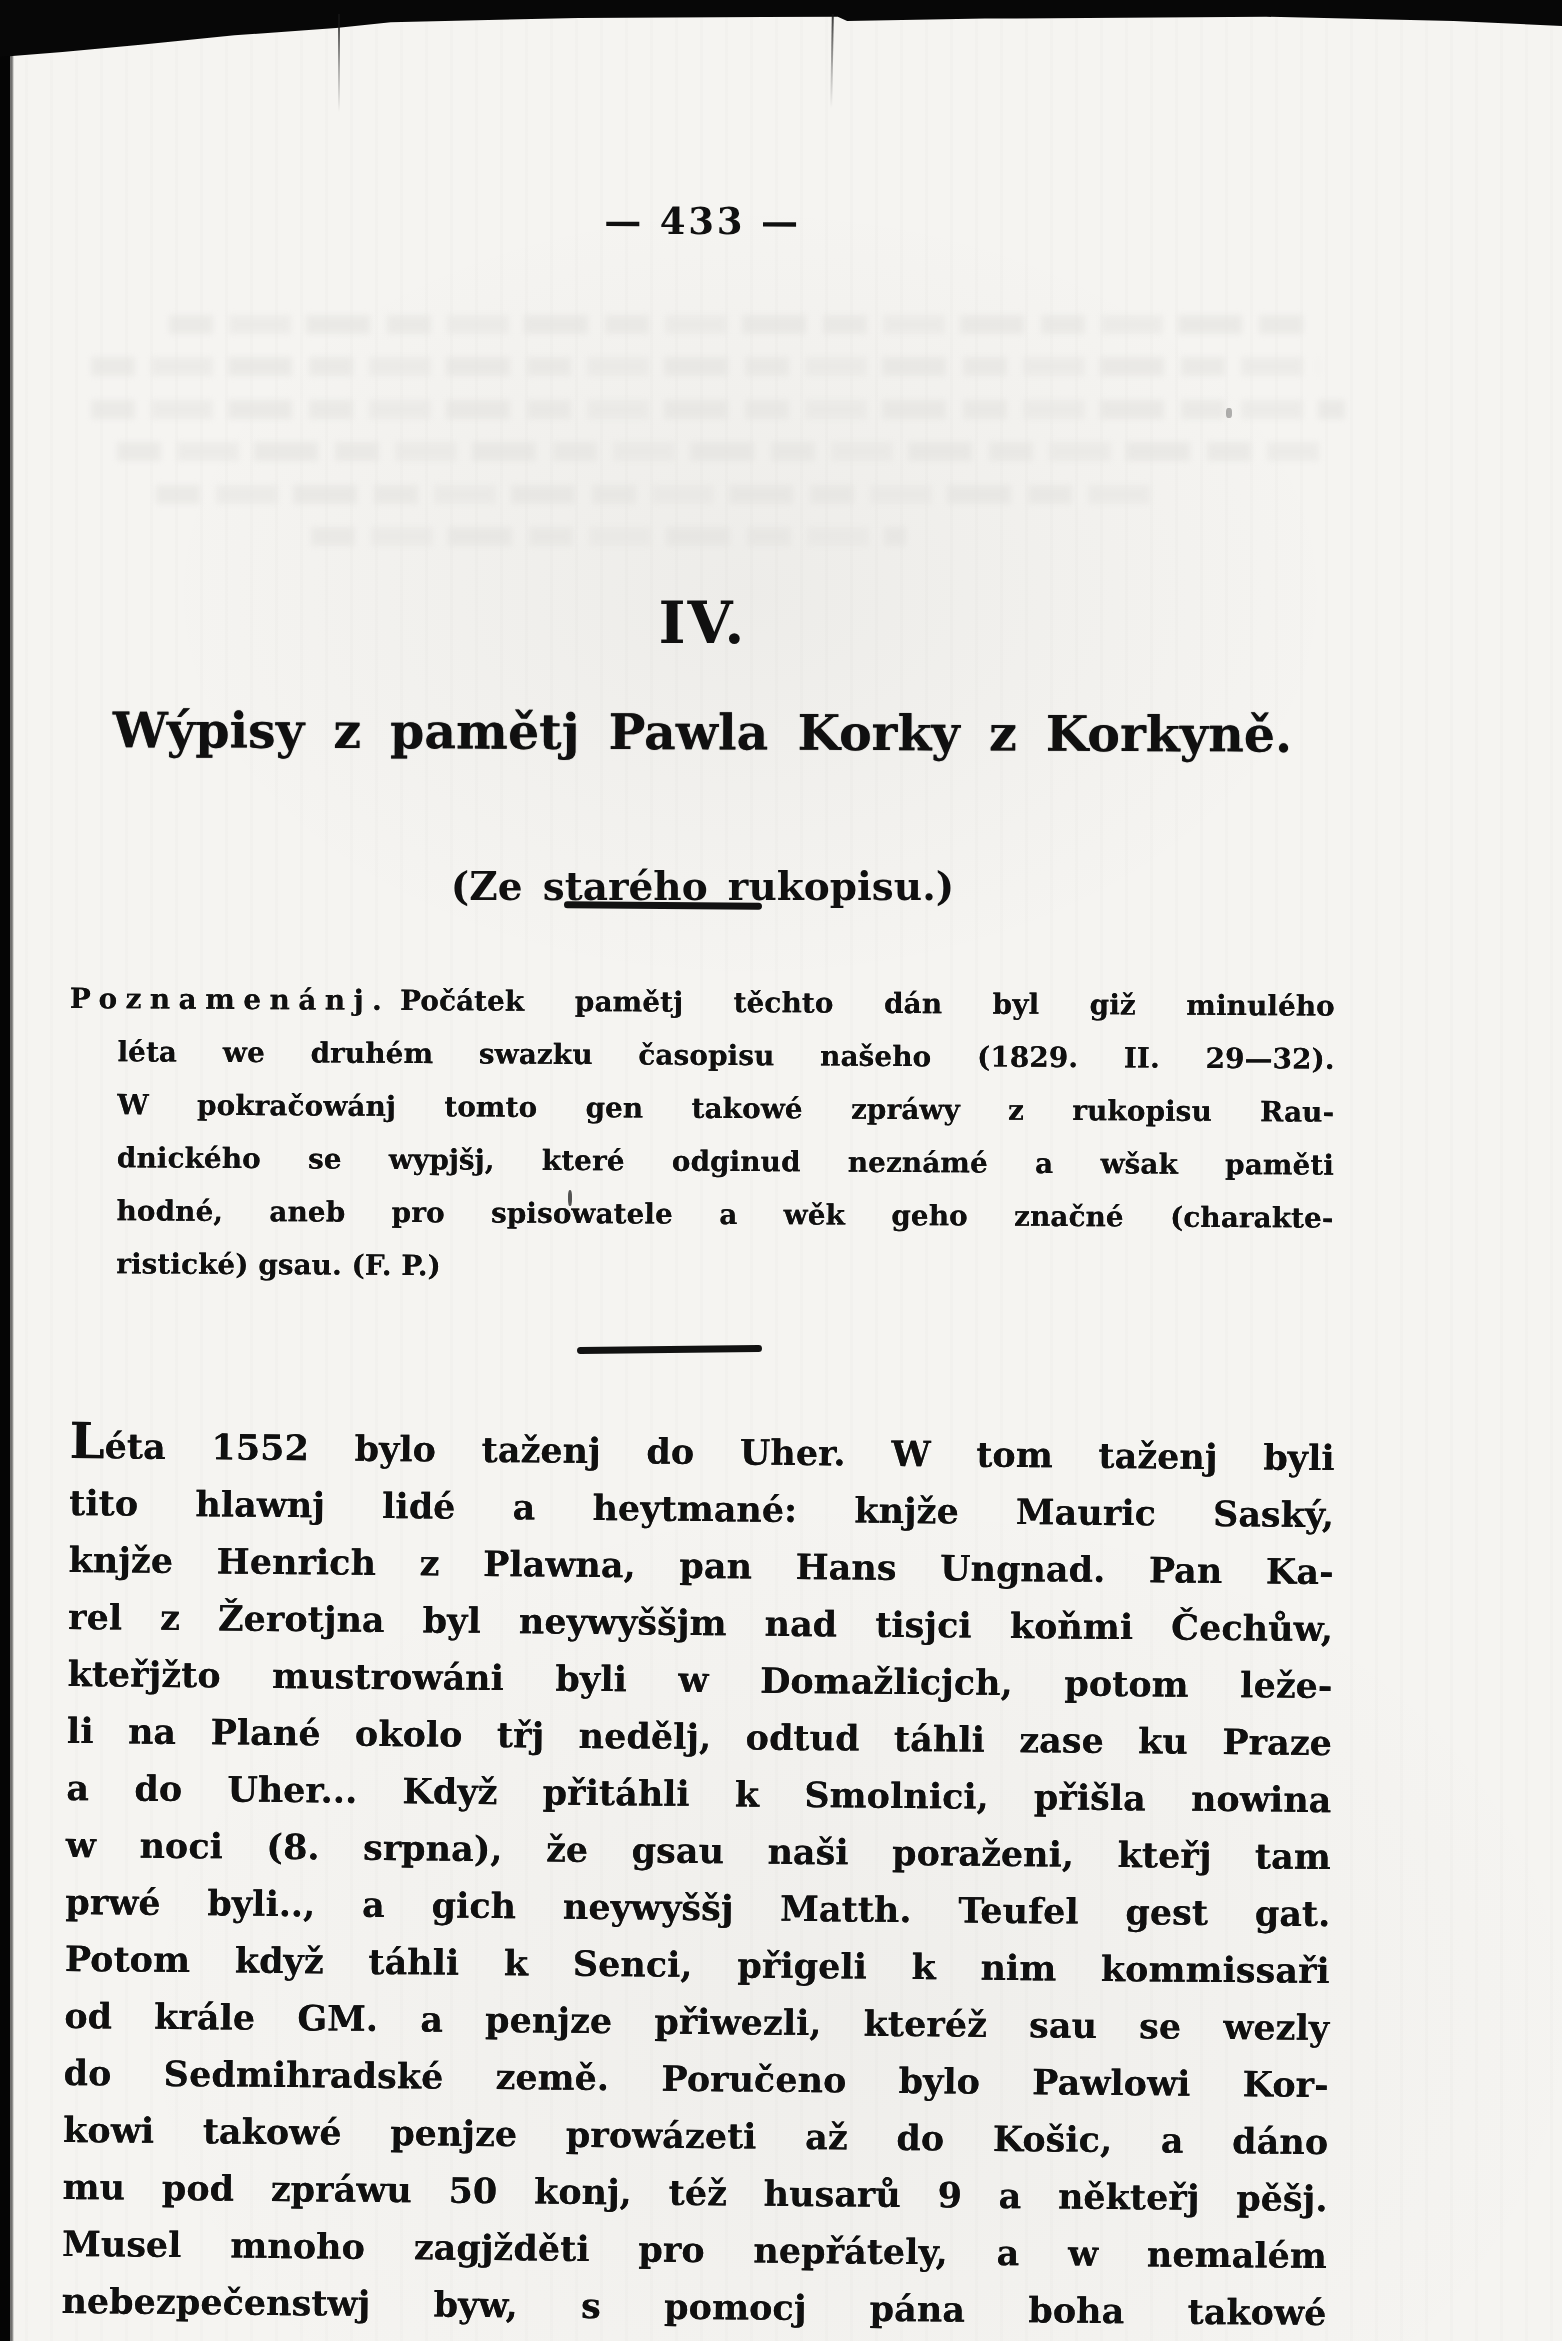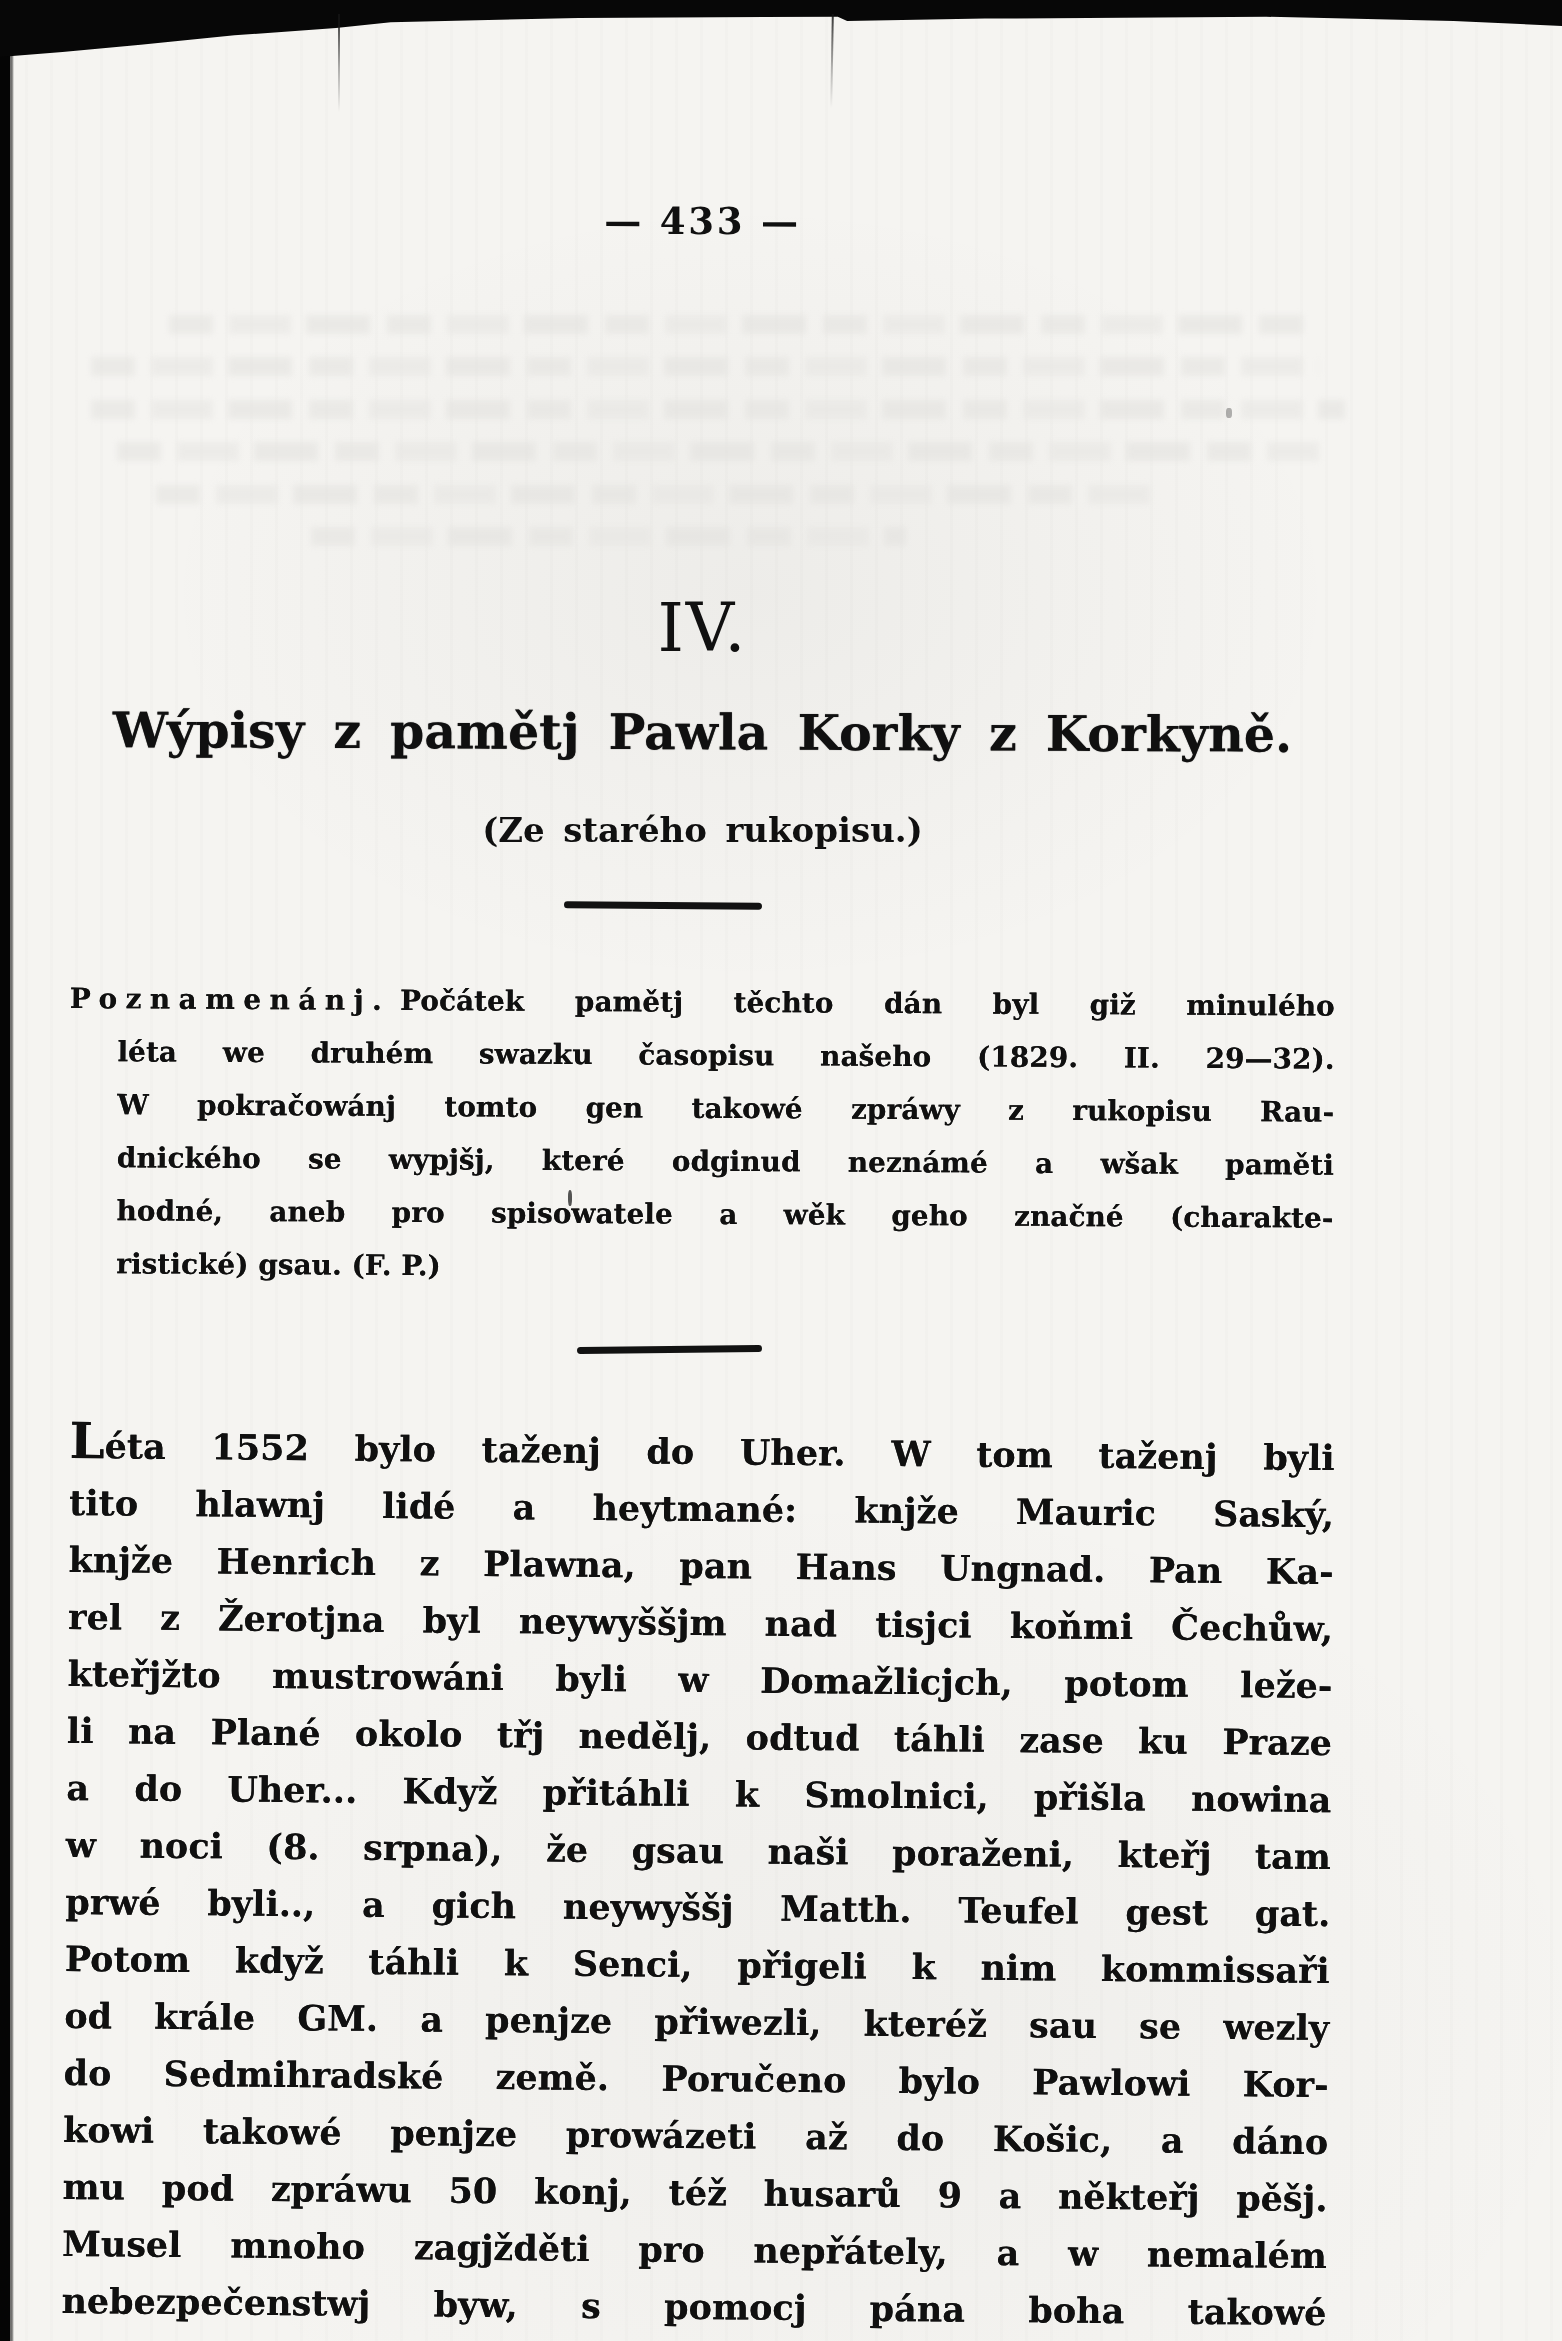--- a/index.html
+++ b/index.html
@@ -65,34 +65,34 @@
   }
 
   .page-number {
     top: 199px; text-align: center;
     font-size: 37px; font-weight: bold; letter-spacing: 2.8px;
     transform: rotate(0.15deg);
   }
 
   .chapter-number {
     top: 589px; text-align: center;
-    font-size: 67px; font-weight: normal; letter-spacing: 1.9px;
+    font-size: 58px; font-weight: bold; letter-spacing: 1.9px;
   }
 
   .chapter-title {
     top: 701px; text-align: center;
     font-size: 49px; font-weight: bold;
     white-space: nowrap; word-spacing: 12px;
     transform: rotate(0.22deg); transform-origin: left center;
     text-shadow: 0 0 0.9px rgba(10,10,10,0.7);
   }
 
   .subtitle {
-    top: 810px; text-align: center;
-    font-size: 34px; font-weight: bold; word-spacing: 6.6px;
+    top: 863px; text-align: center;
+    font-size: 39px; font-weight: bold; word-spacing: 6.6px;
   }
 
   .rule {
     position: absolute; height: 7px; background: #121212; border-radius: 3.7px;
   }
   .rule-1 { left: 564px; top: 902px; width: 198px; transform: rotate(0.5deg); }
   .rule-2 { left: 577px; top: 1346px; width: 185px; transform: rotate(-0.6deg); }
 
   .note {
     top: 972px;

